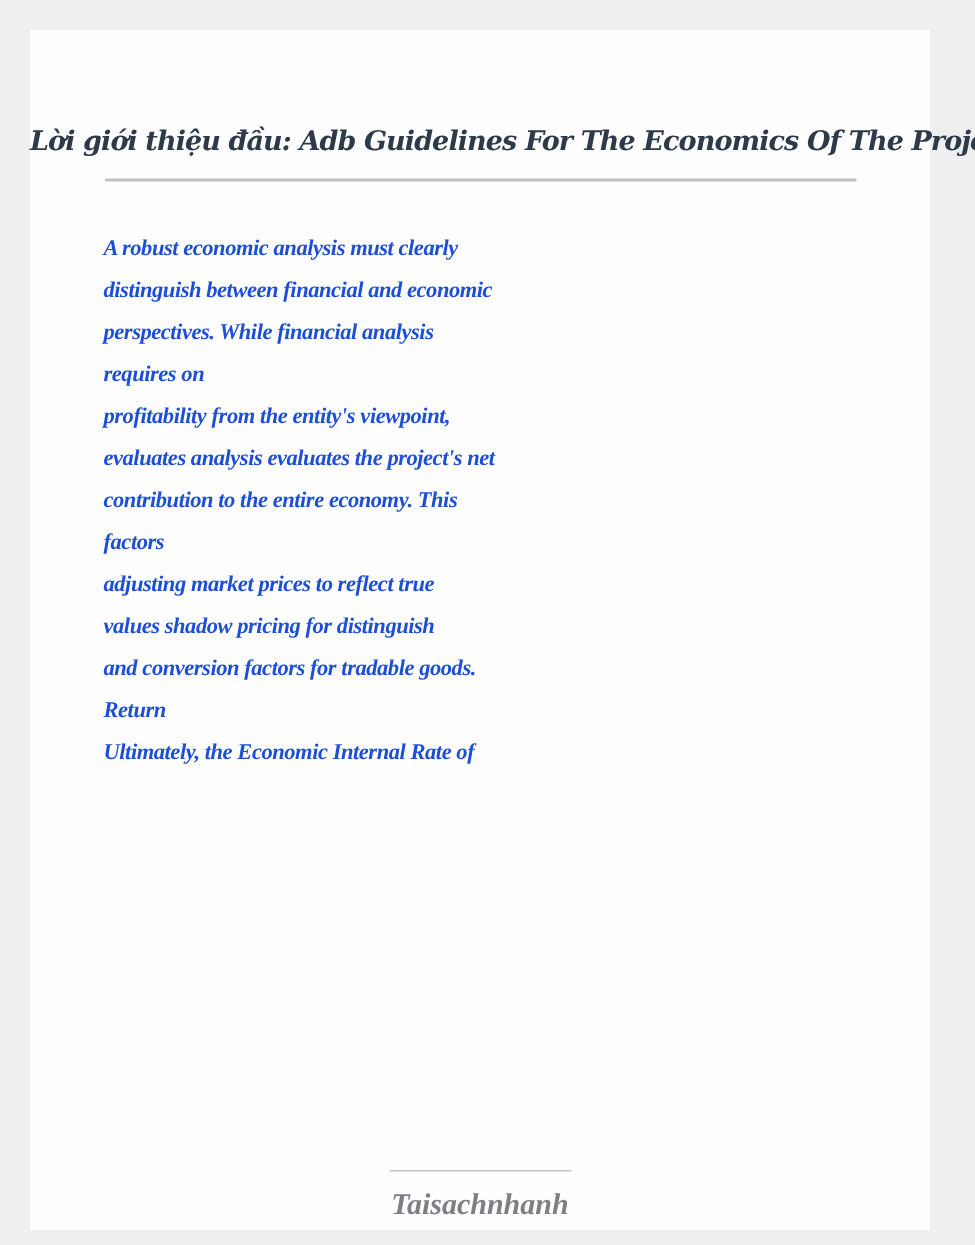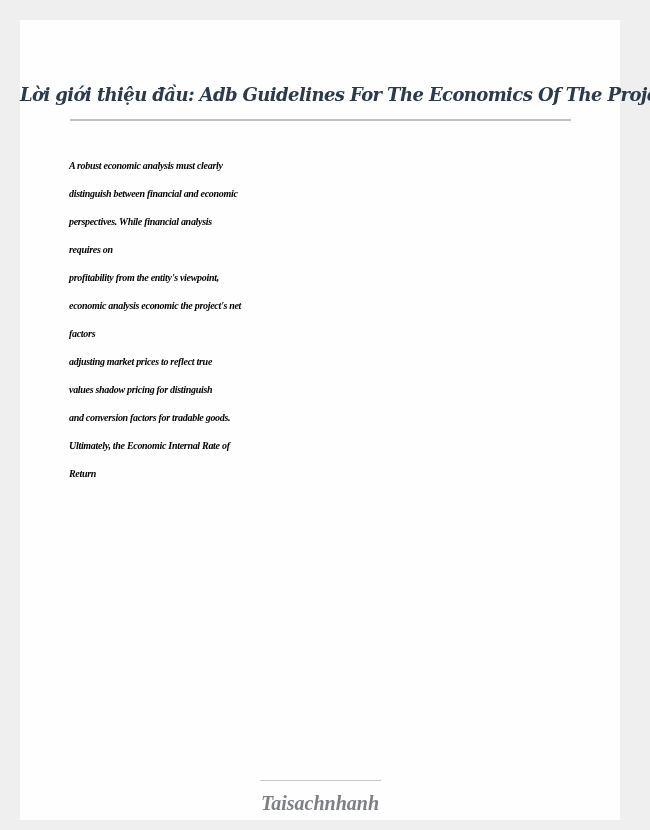--- a/index.html
+++ b/index.html
@@ -45,24 +45,24 @@
       background: #bfc1c4;
     }
     .body-text {
       position: absolute;
       left: 49px;
       top: 132px;
       width: 300px;
       font-family: "Liberation Serif", "DejaVu Serif", serif;
       font-style: italic;
       font-weight: bold;
-      font-size: 10px;
+      font-size: 15px;
       line-height: 28px;
       letter-spacing: -0.3px;
-      color: #000000;
+      color: #1d4ed8;
     }
     .body-line {
       display: block;
       white-space: nowrap;
     }
     .footer-divider {
       position: absolute;
       left: 240px;
       top: 760px;
       width: 121px;
@@ -88,24 +88,25 @@
 <div class="card">
   <h1 class="title">Lời giới thiệu đầu: Adb Guidelines For The Economics Of The Project</h1>
   <div class="title-divider"></div>
 
   <div class="body-text">
     <span class="body-line">A robust economic analysis must clearly</span>
     <span class="body-line">distinguish between financial and economic</span>
     <span class="body-line">perspectives. While financial analysis</span>
     <span class="body-line">requires on</span>
     <span class="body-line">profitability from the entity's viewpoint,</span>
-    <span class="body-line">economic analysis economic the project's net</span>
+    <span class="body-line">evaluates analysis evaluates the project's net</span>
+    <span class="body-line">contribution to the entire economy. This</span>
     <span class="body-line">factors</span>
     <span class="body-line">adjusting market prices to reflect true</span>
     <span class="body-line">values shadow pricing for distinguish</span>
     <span class="body-line">and conversion factors for tradable goods.</span>
+    <span class="body-line">Return</span>
     <span class="body-line">Ultimately, the Economic Internal Rate of</span>
-    <span class="body-line">Return</span>
   </div>
 
   <div class="footer-divider"></div>
   <div class="footer-brand">Taisachnhanh</div>
 </div>
 
 </body></html>

